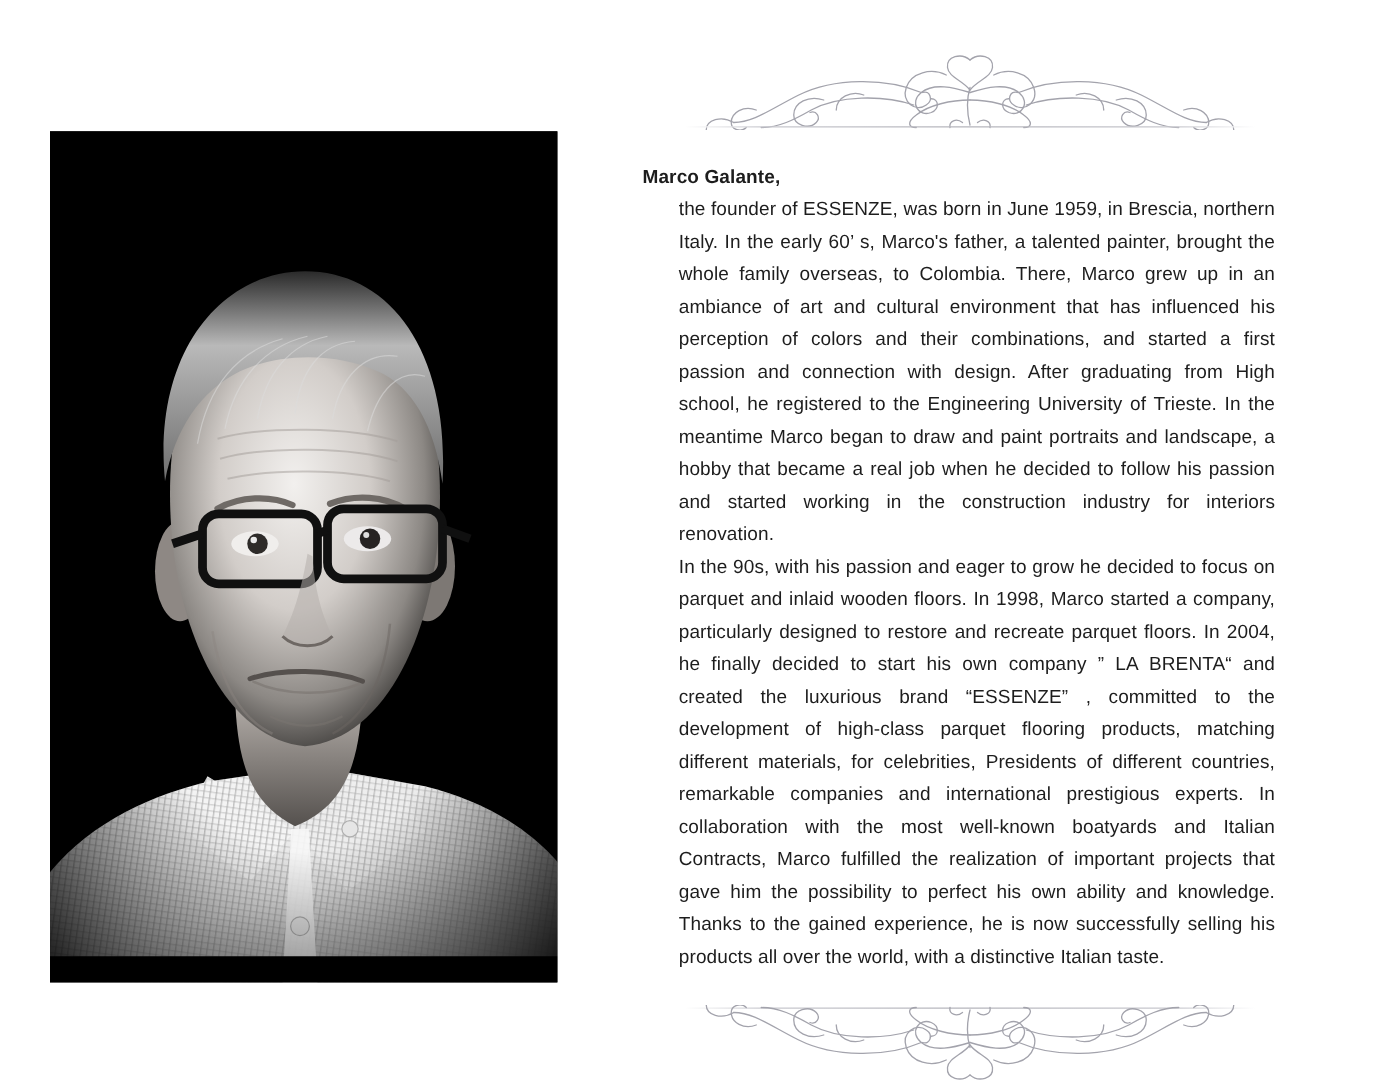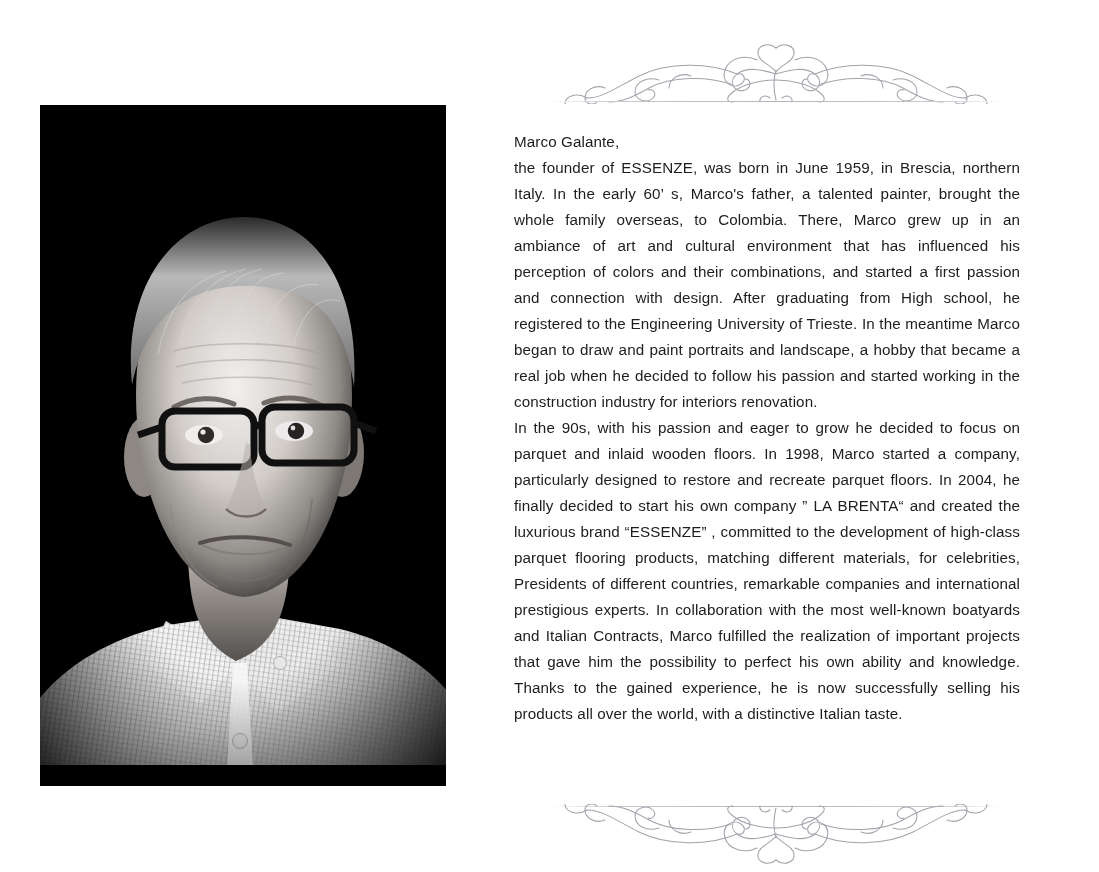--- a/index.html
+++ b/index.html
@@ -49,22 +49,22 @@
   }
   .bio-para {
     margin: 0;
     font-size: 15.2px;
     line-height: 26px;
     text-align: justify;
     text-justify: inter-word;
     color: #1d1d1d;
     letter-spacing: .1px;
   }
-  .bio-para.lead { text-align: left; }
-  .bio-para + .bio-para { margin-top: 0; }
+  .bio-para.lead { text-align: left; font-weight: bold; }
+  .bio-para + .bio-para { margin-top: 0; margin-left: 29px; }
 
   
   .ornament {
     position: absolute;
     width: 470px;
     left: 541px;
   }
   .ornament svg { display: block; width: 100%; height: 100%; }
   .ornament-top    { top: 40px;  height: 64px; }
   .ornament-bottom { top: 804px; height: 64px; }

